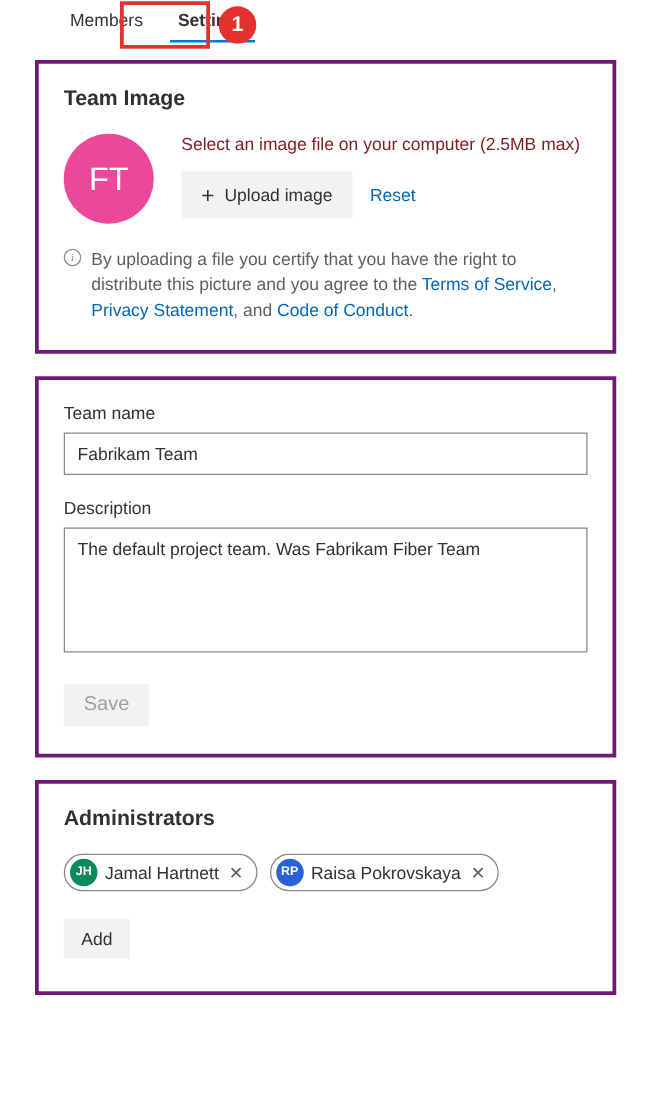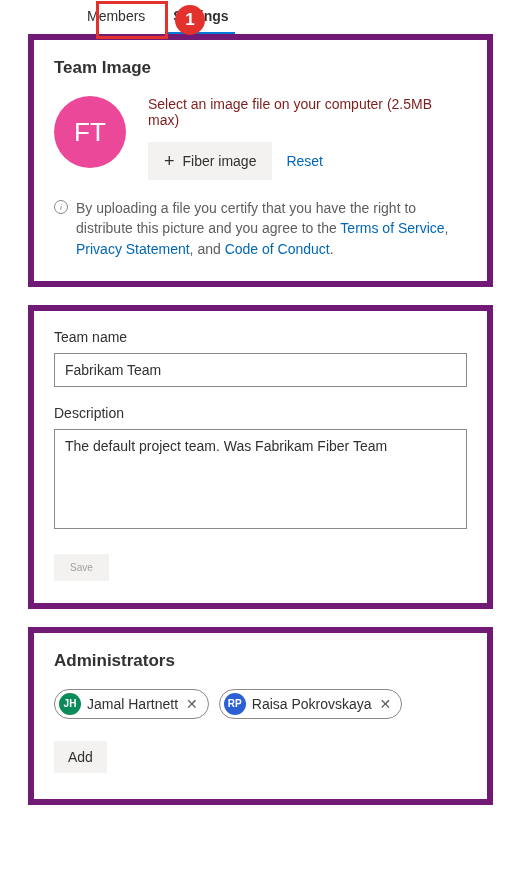--- a/index.html
+++ b/index.html
@@ -6,22 +6,21 @@
     body {
       font-family: "Segoe UI", -apple-system, sans-serif;
       font-size: 14px;
       color: #323130;
       background: #fff;
       width: 521px;
     }
     .tabs {
       display: flex;
       gap: 0;
-      padding: 0 28px;
-      margin-left: 45px;
+      padding: 0 42px;
     }
     .tab {
       padding: 8px 14px 10px;
       cursor: pointer;
       font-size: 14px;
       color: #323130;
       position: relative;
     }
     .tab.active {
       font-weight: 600;
@@ -46,22 +45,22 @@
       background: #e3322e;
       color: #fff;
       font-weight: 700;
       font-size: 17px;
       display: flex;
       align-items: center;
       justify-content: center;
       pointer-events: none;
     }
     .panel {
-      border: 6px solid #701a75;
-      margin: 0 28px 18px;
+      border: 3px solid #701a75;
+      margin: 14px 28px 18px;
       padding: 18px 20px 22px;
       background: #fff;
     }
     .panel h2 {
       font-size: 17px;
       font-weight: 600;
       margin-bottom: 18px;
       color: #323130;
     }
     .team-image-row {
@@ -141,21 +140,21 @@
       font-family: inherit;
       color: #323130;
       min-height: 100px;
       resize: none;
       margin-bottom: 22px;
     }
     .save-btn {
       background: #f3f2f1;
       border: none;
       padding: 8px 16px;
-      font-size: 10px;
+      font-size: 16px;
       color: #a19f9d;
       cursor: default;
     }
     .admin-note { color: #323130; font-size: 14px; margin-bottom: 14px; }
     .chips { display: flex; flex-wrap: wrap; gap: 10px; margin-bottom: 22px; }
     .chip {
       display: inline-flex;
       align-items: center;
       gap: 6px;
       border: 1px solid #8a8886;
@@ -199,21 +198,21 @@
 
   <div class="panel">
     <h2>Team Image</h2>
     <div class="team-image-row">
       <div class="avatar">FT</div>
       <div class="upload-col">
         <div class="hint">Select an image file on your computer (2.5MB max)</div>
         <div class="upload-row">
           <button class="upload-btn">
             <span class="plus-icon">+</span>
-            <span>Fiber image</span>
+            <span>Upload image</span>
           </button>
           <span class="link">Reset</span>
         </div>
       </div>
     </div>
     <div class="disclaimer-row">
       <span class="info-icon">i</span>
       <div class="disclaimer">
         <span>By uploading a file you certify that you have the right to distribute this picture and you agree to the </span><a href="#">Terms of Service</a><span>, </span><a href="#">Privacy Statement</a><span>, and </span><a href="#">Code of Conduct</a><span>.</span>
       </div>

